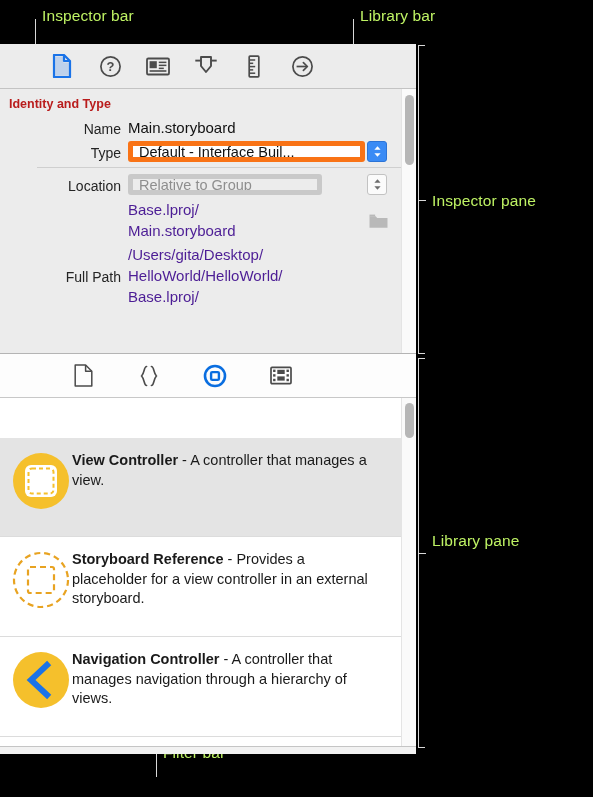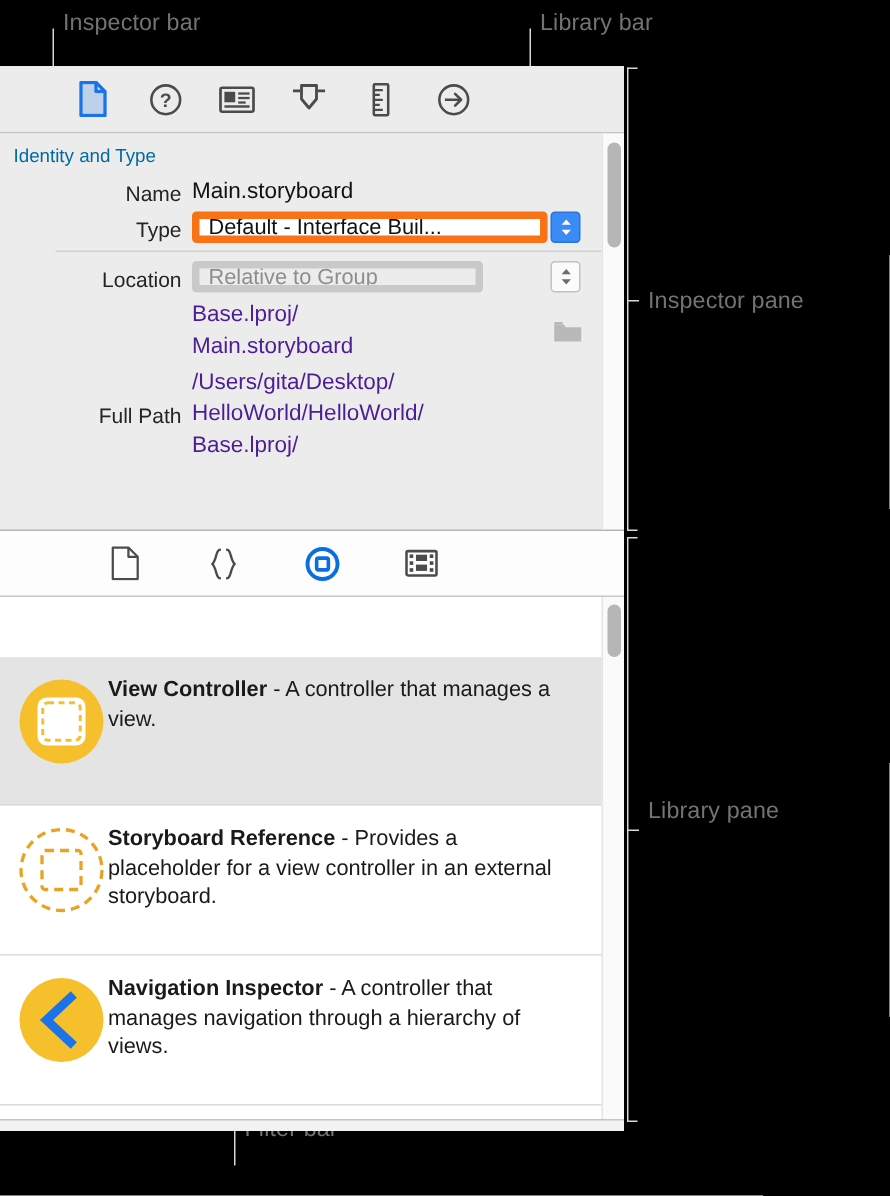--- a/index.html
+++ b/index.html
@@ -7,21 +7,21 @@
     width:593px;height:797px;
     background:#000000;
     font-family:"Liberation Sans", sans-serif;
     overflow:hidden;
     position:relative;
   }
 
   
   .callout{
     position:absolute;
-    color:#737373;
+    color:#bef264;
     font-size:15.5px;
     font-family:"Liberation Sans", sans-serif;
     white-space:nowrap;
     letter-spacing:.1px;
   }
   .leader{
     position:absolute;
     background:#d8d8d8;
     width:1px;
   }
@@ -64,22 +64,22 @@
   
   .inspector-pane{
     position:relative;
     height:264px;
     background:#ececec;
     border-bottom:1px solid #b4b4b4;
     overflow:hidden;
   }
   .section-title{
     font-size:12.5px;
-    font-weight:normal;
-    color:#0369a1;
+    font-weight:bold;
+    color:#b91c1c;
     padding:8px 0 6px 9px;
     letter-spacing:0;
   }
   .frow{
     display:flex;
     align-items:center;
     margin-bottom:3px;
     padding-right:6px;
   }
   .flabel{
@@ -414,21 +414,21 @@
     </div>
 
     <div class="lib-item" style="height:100px;">
       <div class="lib-icon">
         <svg width="60" height="60" viewBox="0 0 60 60">
           <circle cx="30" cy="30" r="28" fill="#f5c02c"></circle>
           <path d="M36 15 L20 30 L36 45" fill="none" stroke="#1a73e8" stroke-width="6" stroke-linecap="square" stroke-linejoin="miter"></path>
         </svg>
       </div>
       <div class="lib-text">
-        <b>Navigation Inspector</b><span> - </span><span>A controller that manages navigation through a hierarchy of views.</span>
+        <b>Navigation Controller</b><span> - </span><span>A controller that manages navigation through a hierarchy of views.</span>
       </div>
     </div>
 
     <div class="vscroll">
       <div class="vthumb" style="top:5px;height:35px;"></div>
     </div>
   </div>
 
   <div class="filter-bar">
     

